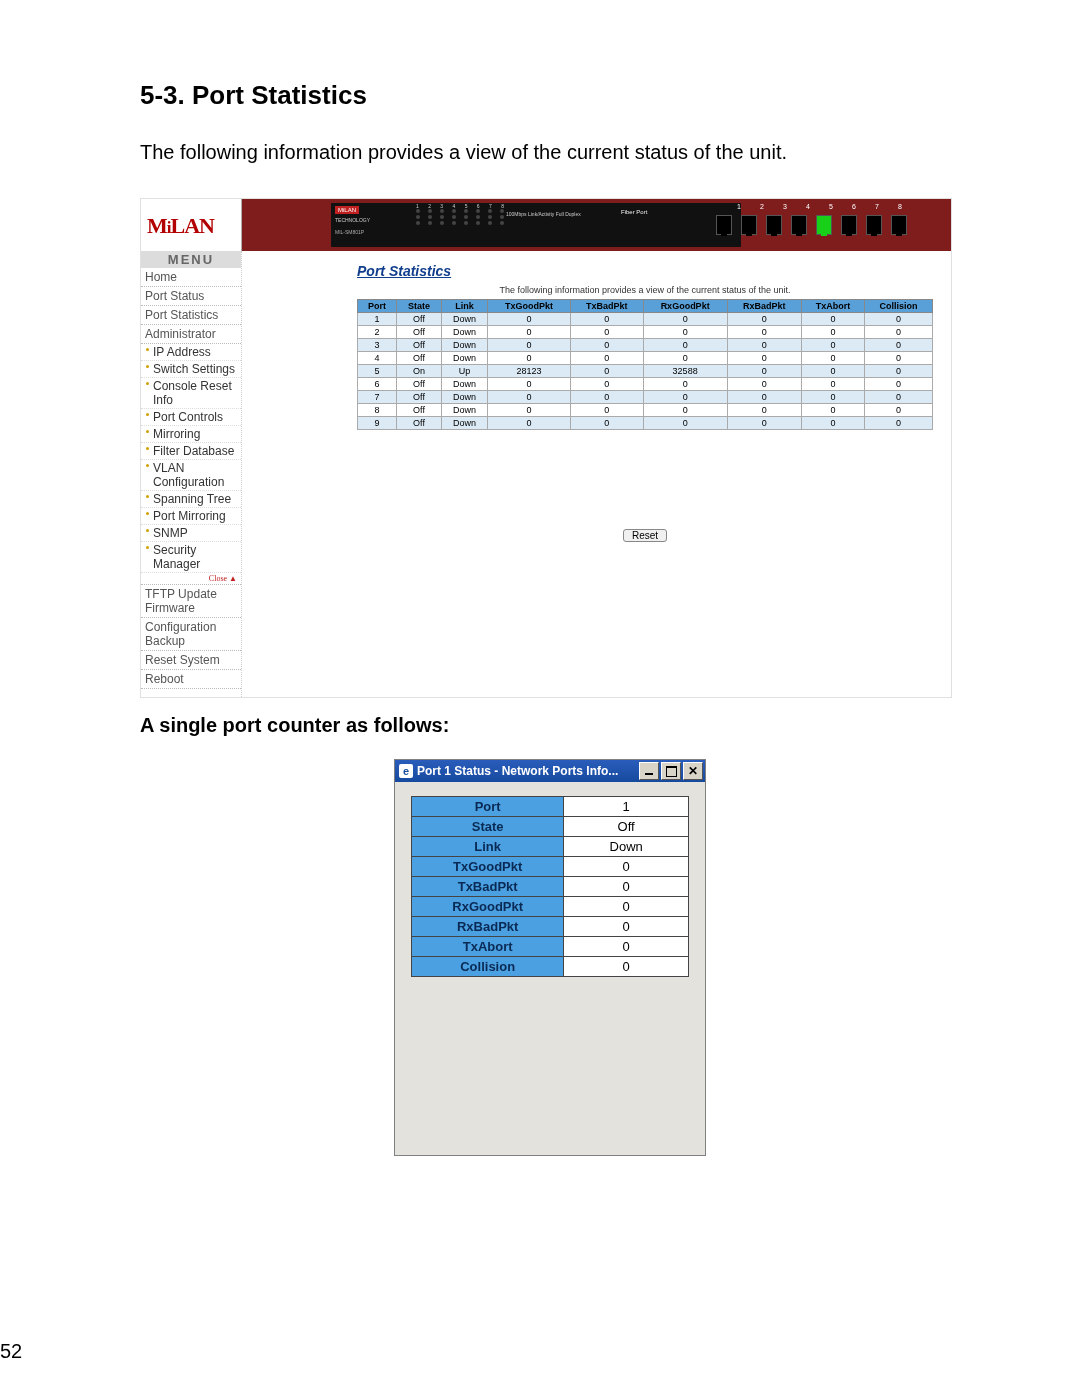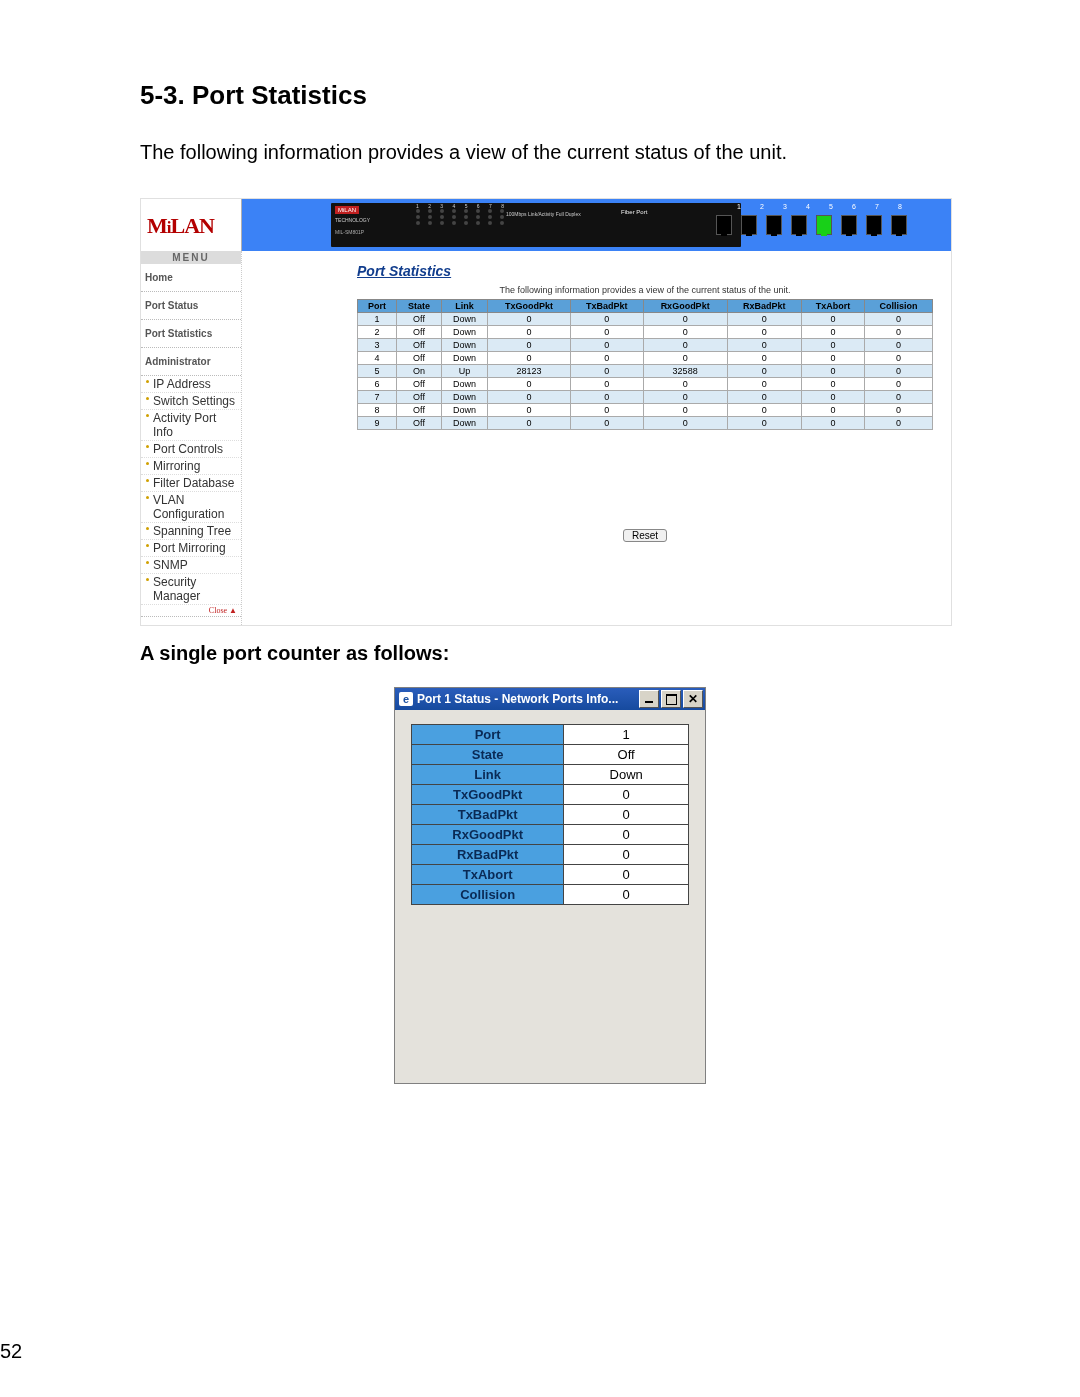--- a/index.html
+++ b/index.html
@@ -3,21 +3,21 @@
 <meta charset="utf-8">
 <style>
   html,body{margin:0;padding:0;background:#fff;font-family:Arial,Helvetica,sans-serif;color:#000;}
   .page{width:1080px;height:1397px;margin:0 auto;position:relative;box-sizing:border-box;padding:70px 120px 0 140px;}
   h2.section-title{font-size:26px;font-weight:bold;margin:10px 0 28px 0;}
   p.section-intro{font-size:20px;margin:0 0 32px 0;line-height:1.35;}
   p.sub-heading{font-size:20px;font-weight:bold;margin:16px 0 22px 0;}
 
   
   .admin-shot{width:810px;border:1px solid #e0e0e0;background:#fff;font-size:10px;position:relative;}
-  .admin-banner{height:52px;background:#3b82f6;position:relative;}
+  .admin-banner{height:52px;background:#7f1d1d;position:relative;}
   .logo-box{position:absolute;left:0;top:0;width:100px;height:52px;background:#fff;border-right:1px solid #b0b0b0;}
   .logo-box .logo{position:absolute;left:6px;top:14px;font-family:Georgia,serif;font-size:22px;font-weight:bold;letter-spacing:-1px;}
   .logo .m{color:#b30000;}
   .logo .i{color:#b30000;font-size:17px;}
   .logo .lan{color:#b30000;}
   .switch-panel{position:absolute;left:190px;top:4px;width:410px;height:44px;background:#111;border-radius:1px;}
   .switch-label{position:absolute;left:4px;top:3px;font-size:6px;color:#fff;background:#c02020;padding:1px 3px;}
   .switch-sub{position:absolute;left:4px;top:14px;font-size:5px;color:#ccc;}
   .switch-sub2{position:absolute;left:4px;top:26px;font-size:5px;color:#aaa;}
   .led-grid{position:absolute;left:85px;top:6px;display:grid;grid-template-columns:repeat(8,10px);grid-auto-rows:4px;gap:2px 2px;}
@@ -28,22 +28,22 @@
   .port-row{position:absolute;right:44px;top:4px;display:flex;gap:9px;}
   .port-num{font-size:7px;color:#fff;text-align:center;width:14px;}
   .port-holes{position:absolute;right:44px;top:16px;display:flex;gap:9px;}
   .rj45{width:14px;height:18px;background:#000;border:1px solid #555;position:relative;}
   .rj45.active{background:#18d018;}
   .rj45::after{content:"";position:absolute;left:4px;bottom:-2px;width:6px;height:3px;background:#000;}
   .rj45.active::after{background:#18d018;}
 
   .admin-body{display:flex;align-items:flex-start;}
   .sidebar{width:100px;background:#fff;border-right:1px dotted #ccc;padding-bottom:8px;}
-  .menu-hdr{background:#dcdcdc;font-size:10px;font-weight:bold;text-align:center;padding:1px 0;color:#666;letter-spacing:2px;}
-  .menu-sec{font-size:10px;font-weight:bold;color:#555;padding:8px 4px;border-bottom:1px dotted #bbb;}
+  .menu-hdr{background:#dcdcdc;font-size:13px;font-weight:bold;text-align:center;padding:1px 0;color:#666;letter-spacing:2px;}
+  .menu-sec{font-size:12px;font-weight:normal;color:#555;padding:2px 4px;border-bottom:1px dotted #bbb;}
   .menu-sub{font-size:12px;color:#333;padding:1px 2px 1px 12px;border-bottom:1px dotted #ddd;position:relative;}
   .menu-sub::before{content:"";position:absolute;left:5px;top:4px;width:3px;height:3px;background:#d0a000;border-radius:50%;}
   .close-line{text-align:right;font-size:8px;color:#c02020;padding:1px 4px;border-bottom:1px dotted #bbb;font-family:Liberation Serif, serif;}
   .close-line .arrow{color:#c02020;}
 
   .admin-content{flex:1;padding:12px 18px 18px 115px;position:relative;min-height:300px;}
   .ps-title{font-family:Verdana,Arial,sans-serif;font-size:14px;font-weight:bold;font-style:italic;color:#113d8d;text-decoration:underline;margin-bottom:6px;}
   .ps-intro{font-size:9px;color:#333;text-align:center;margin:6px 0 4px 0;}
   table.stats{border-collapse:collapse;width:100%;font-size:9px;}
   table.stats th{background:#5aa0d8;color:#000;font-weight:bold;border:1px solid #888;padding:1px 4px;}
@@ -144,31 +144,37 @@
         <div class="menu-hdr">MENU</div>
         <div id="menu-primary">
             <div class="menu-sec">Home</div>
             <div class="menu-sec">Port Status</div>
             <div class="menu-sec">Port Statistics</div>
             <div class="menu-sec">Administrator</div>
           </div>
         <div id="menu-admin">
             <div class="menu-sub">IP Address</div>
             <div class="menu-sub">Switch Settings</div>
-            <div class="menu-sub">Activity Port Info</div>
+            <div class="menu-sub">Console Reset Info</div>
             <div class="menu-sub">Port Controls</div>
             <div class="menu-sub">Mirroring</div>
             <div class="menu-sub">Filter Database</div>
             <div class="menu-sub">VLAN Configuration</div>
             <div class="menu-sub">Spanning Tree</div>
             <div class="menu-sub">Port Mirroring</div>
             <div class="menu-sub">SNMP</div>
             <div class="menu-sub">Security Manager</div>
           </div>
         <div class="close-line"><span>Close</span> <span class="arrow">▲</span></div>
+        <div id="menu-tail">
+            <div class="menu-sec">TFTP Update Firmware</div>
+            <div class="menu-sec">Configuration Backup</div>
+            <div class="menu-sec">Reset System</div>
+            <div class="menu-sec">Reboot</div>
+          </div>
       </div>
 
       <div class="admin-content">
         <div class="ps-title">Port Statistics</div>
         <div class="ps-intro">The following information provides a view of the current status of the unit.</div>
         <table class="stats">
           <thead>
               <tr id="stats-head">
                 <th>Port</th>
                 <th>State</th>

